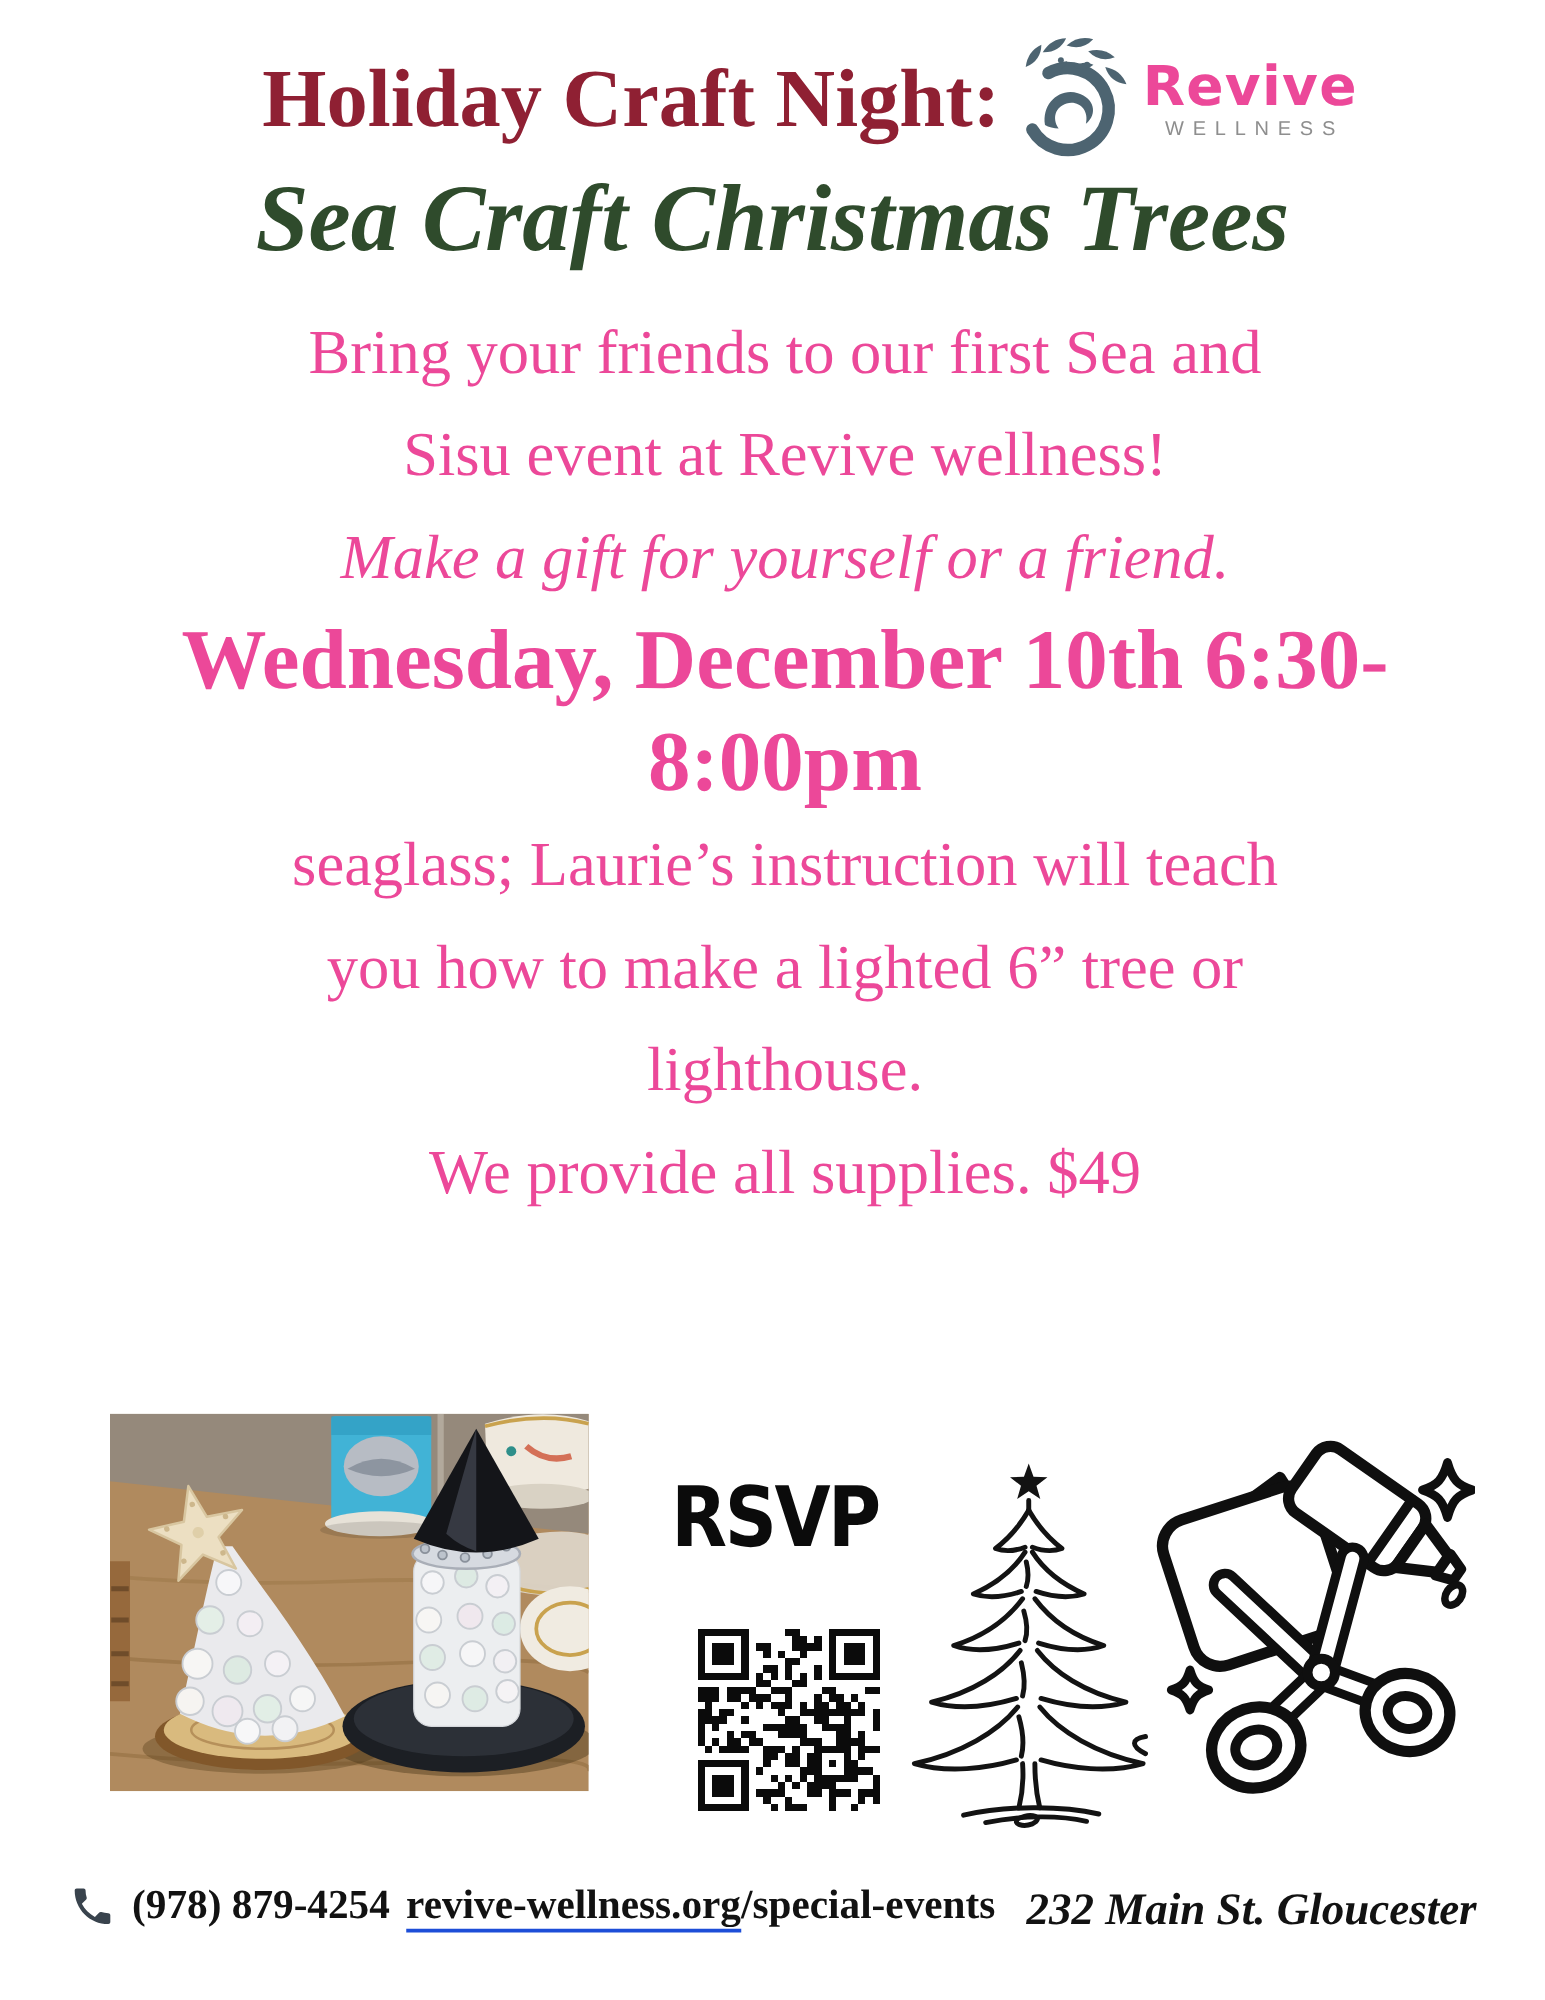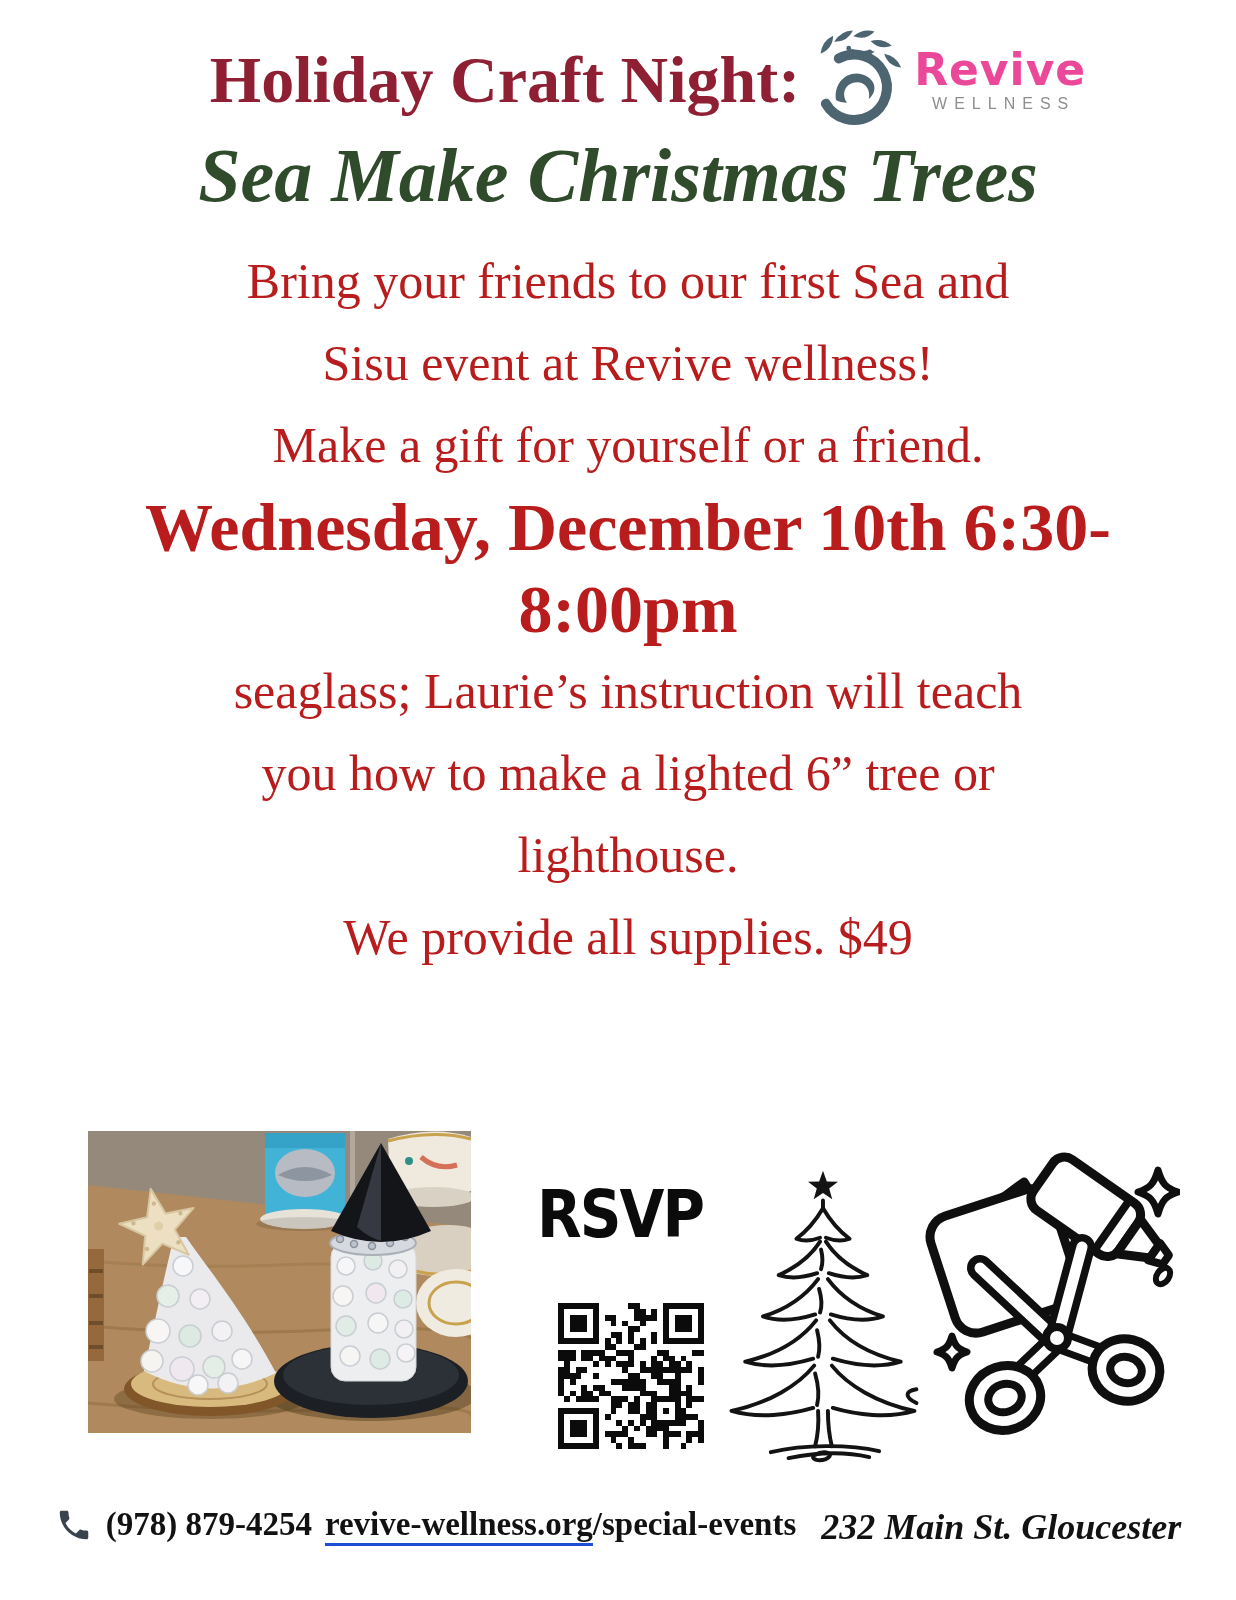--- a/index.html
+++ b/index.html
@@ -11,24 +11,24 @@
   
   .header-row{display:flex;justify-content:center;align-items:center;gap:6px;padding-top:30px;padding-left:60px;}
   .title{margin:0;font-size:66px;font-weight:700;color:#8f2033;line-height:1.05;white-space:nowrap;}
   .logo{display:flex;align-items:center;gap:8px;}
   .logo-mark{width:100px;height:100px;flex:0 0 auto;}
   .logo-text{display:flex;flex-direction:column;align-items:center;}
   .brand{font-family:"DejaVu Sans",sans-serif;font-weight:700;font-size:44px;color:#ec4899;letter-spacing:1px;line-height:1;}
   .brand-sub{font-family:"Liberation Sans",sans-serif;font-size:16px;letter-spacing:7px;color:#8e8e8e;margin-top:3px;margin-right:-7px;}
   .subtitle{margin:6px 0 0;text-align:center;font-size:76px;font-weight:700;font-style:italic;color:#2f4b2c;line-height:1.05;}
   
-  .body-text{margin-top:24px;text-align:center;font-size:50px;line-height:82px;color:#b91c1c;margin-left:20px;}
+  .body-text{margin-top:24px;text-align:center;font-size:50px;line-height:82px;color:#ec4899;margin-left:20px;}
   .line{height:82px;}
   .line.bold{font-weight:700;font-size:68px;}
-  .line.italic{}
+  .line.italic{font-style:italic;}
   
   .photo{position:absolute;left:88px;top:1131px;width:383px;height:302px;}
   .rsvp{
     position:absolute;left:528px;top:1180px;width:184px;text-align:center;
     font-family:"DejaVu Sans",sans-serif;font-weight:700;font-size:58px;
     letter-spacing:-2px;transform:scaleY(1.15);color:#0b0b0b;
   }
   .qr{position:absolute;left:558px;top:1303px;width:146px;height:146px;shape-rendering:crispEdges;}
   .tree{position:absolute;left:722px;top:1163px;width:200px;height:300px;}
   .craft{position:absolute;left:900px;top:1140px;width:280px;height:300px;}
@@ -65,21 +65,21 @@
           <path d="M33 77 C30 58 46 44 62 49 C76 53 80 67 69 76 C72 64 63 55 52 58 C42 61 39 71 45 80 C41 80 36 79 33 77 Z"></path>
         </g>
       </svg>
       <div class="logo-text">
         <div class="brand">Revive</div>
         <div class="brand-sub">WELLNESS</div>
       </div>
     </div>
   </div>
 
-  <h2 class="subtitle">Sea Make Christmas Trees</h2>
+  <h2 class="subtitle">Sea Craft Christmas Trees</h2>
 
   <div class="body-text">
     <div class="line">Bring your friends to our first Sea and</div>
     <div class="line">Sisu event at Revive wellness!</div>
     <div class="line italic">Make a gift for yourself or a friend.</div>
     <div class="line bold">Wednesday, December 10th 6:30-</div>
     <div class="line bold">8:00pm</div>
     <div class="line">seaglass; Laurie’s instruction will teach</div>
     <div class="line">you how to make a lighted 6” tree or</div>
     <div class="line">lighthouse.</div>

